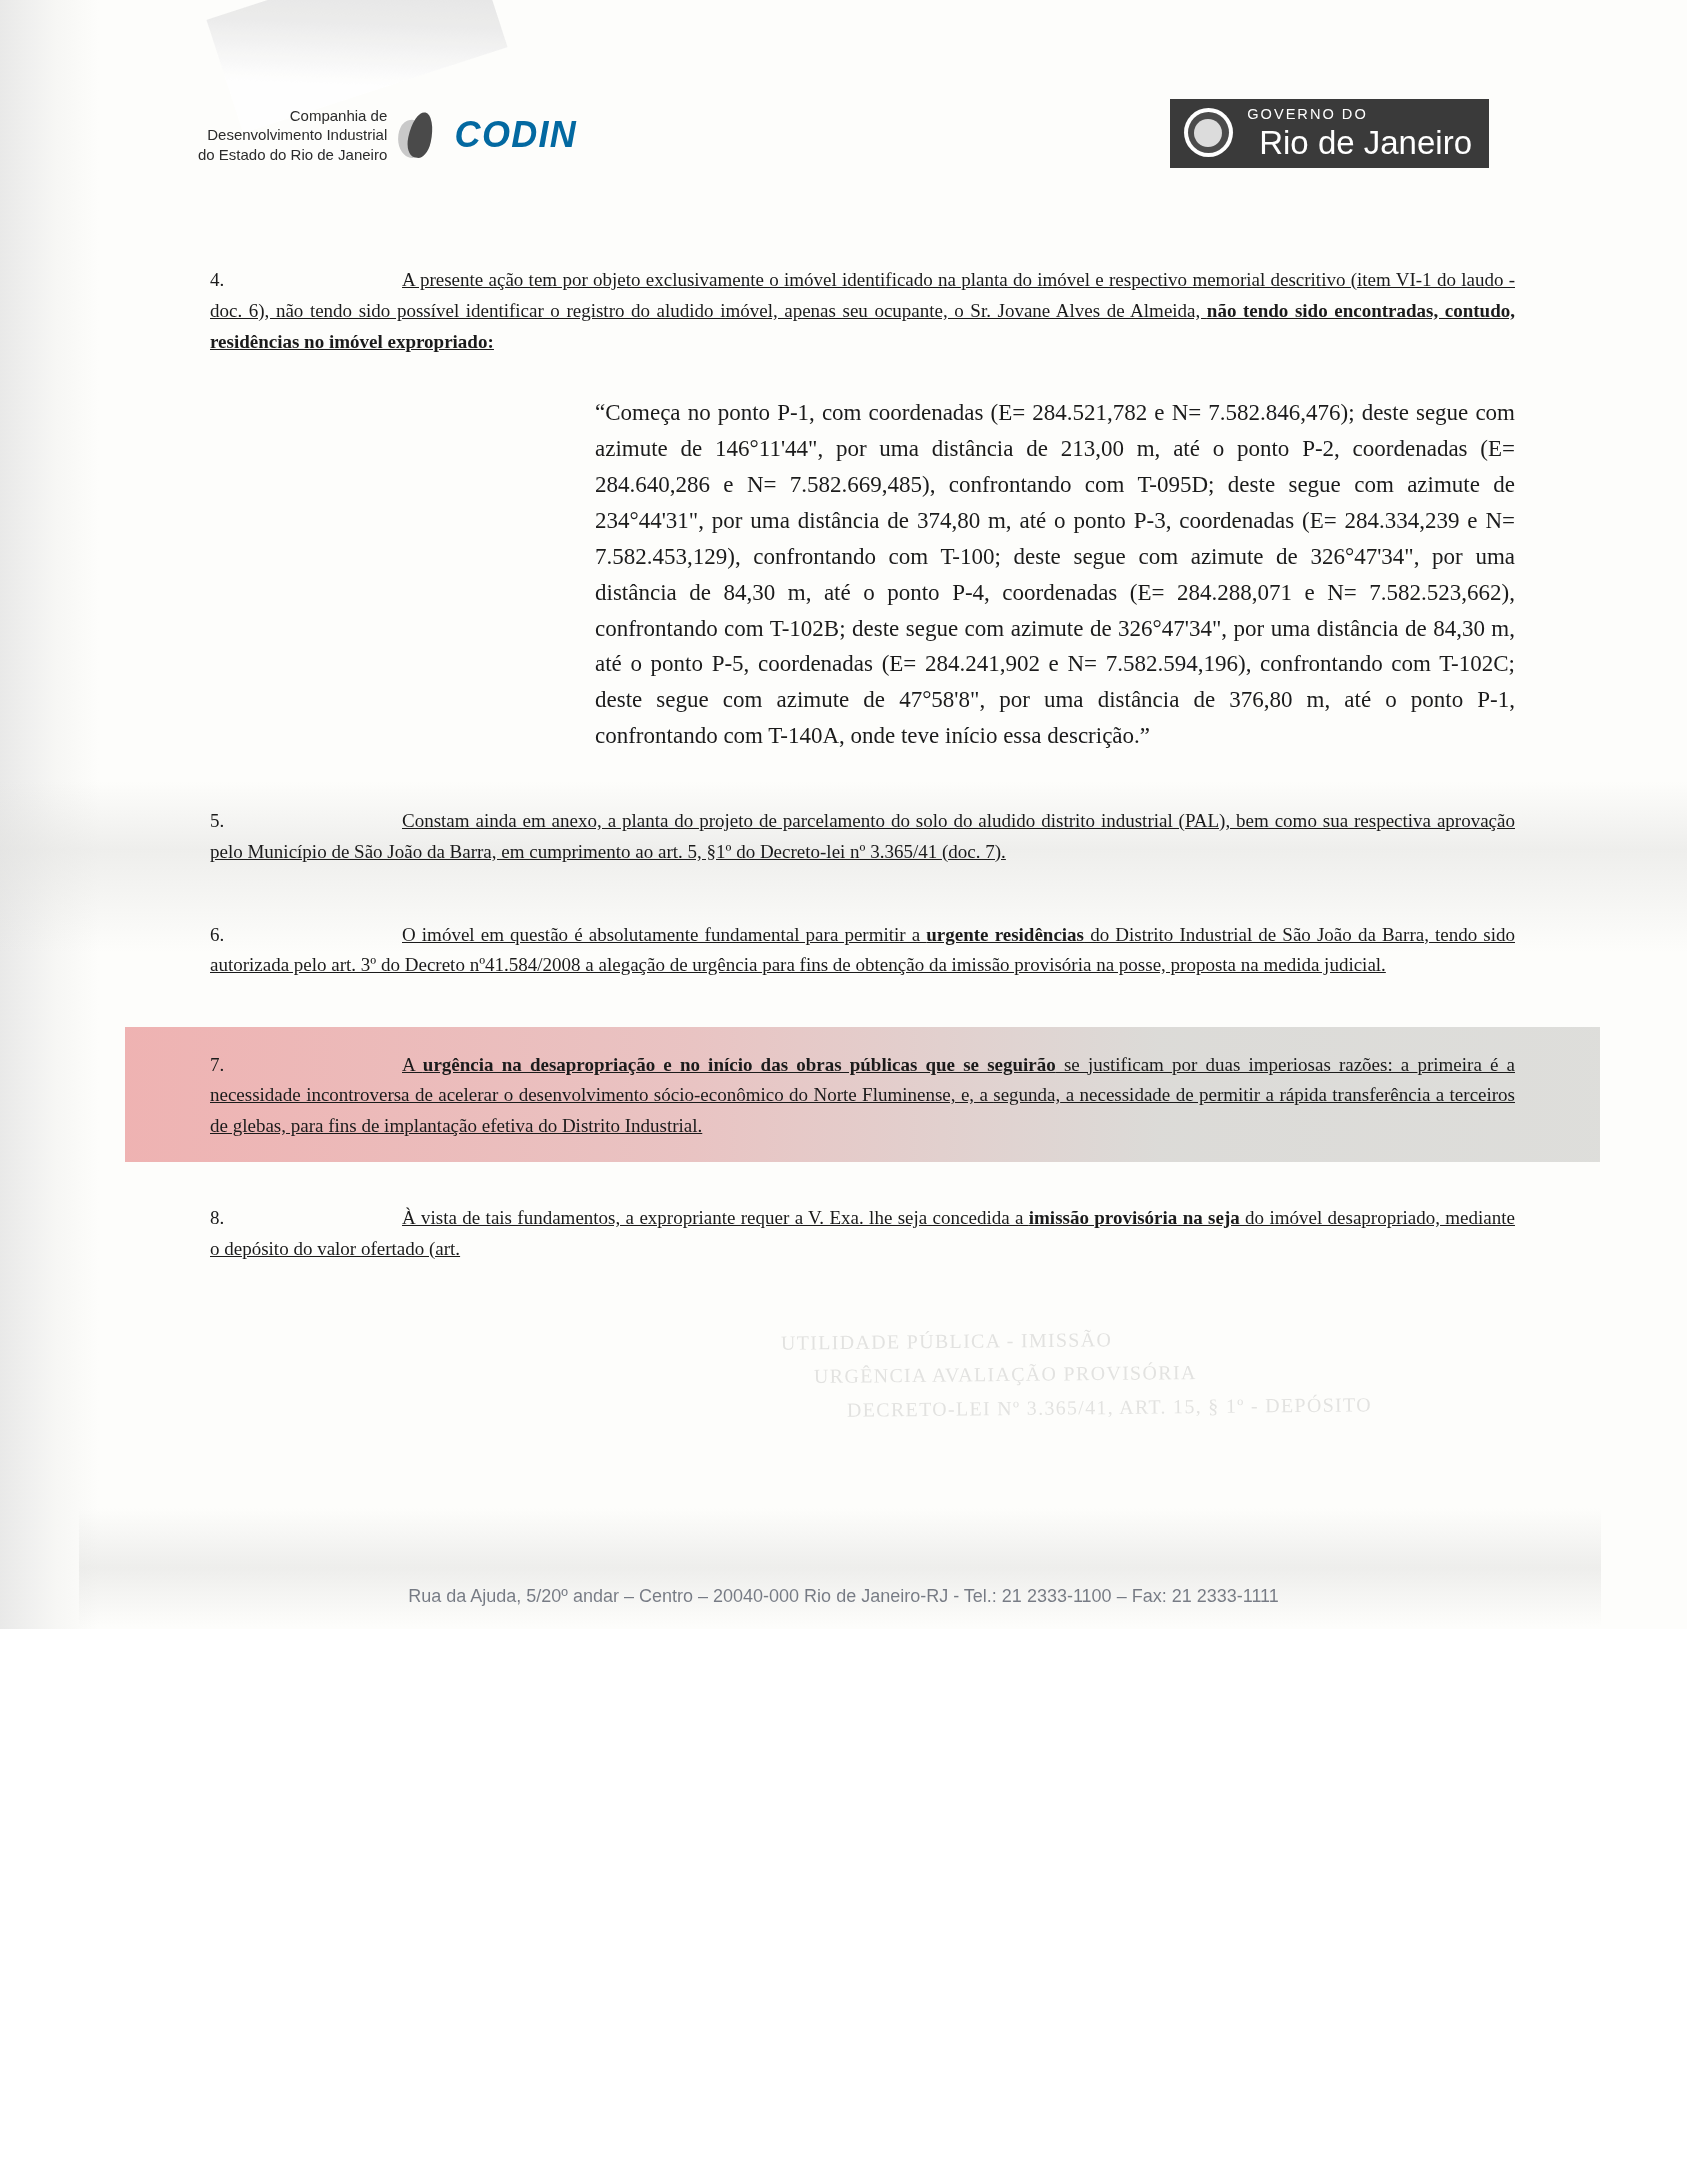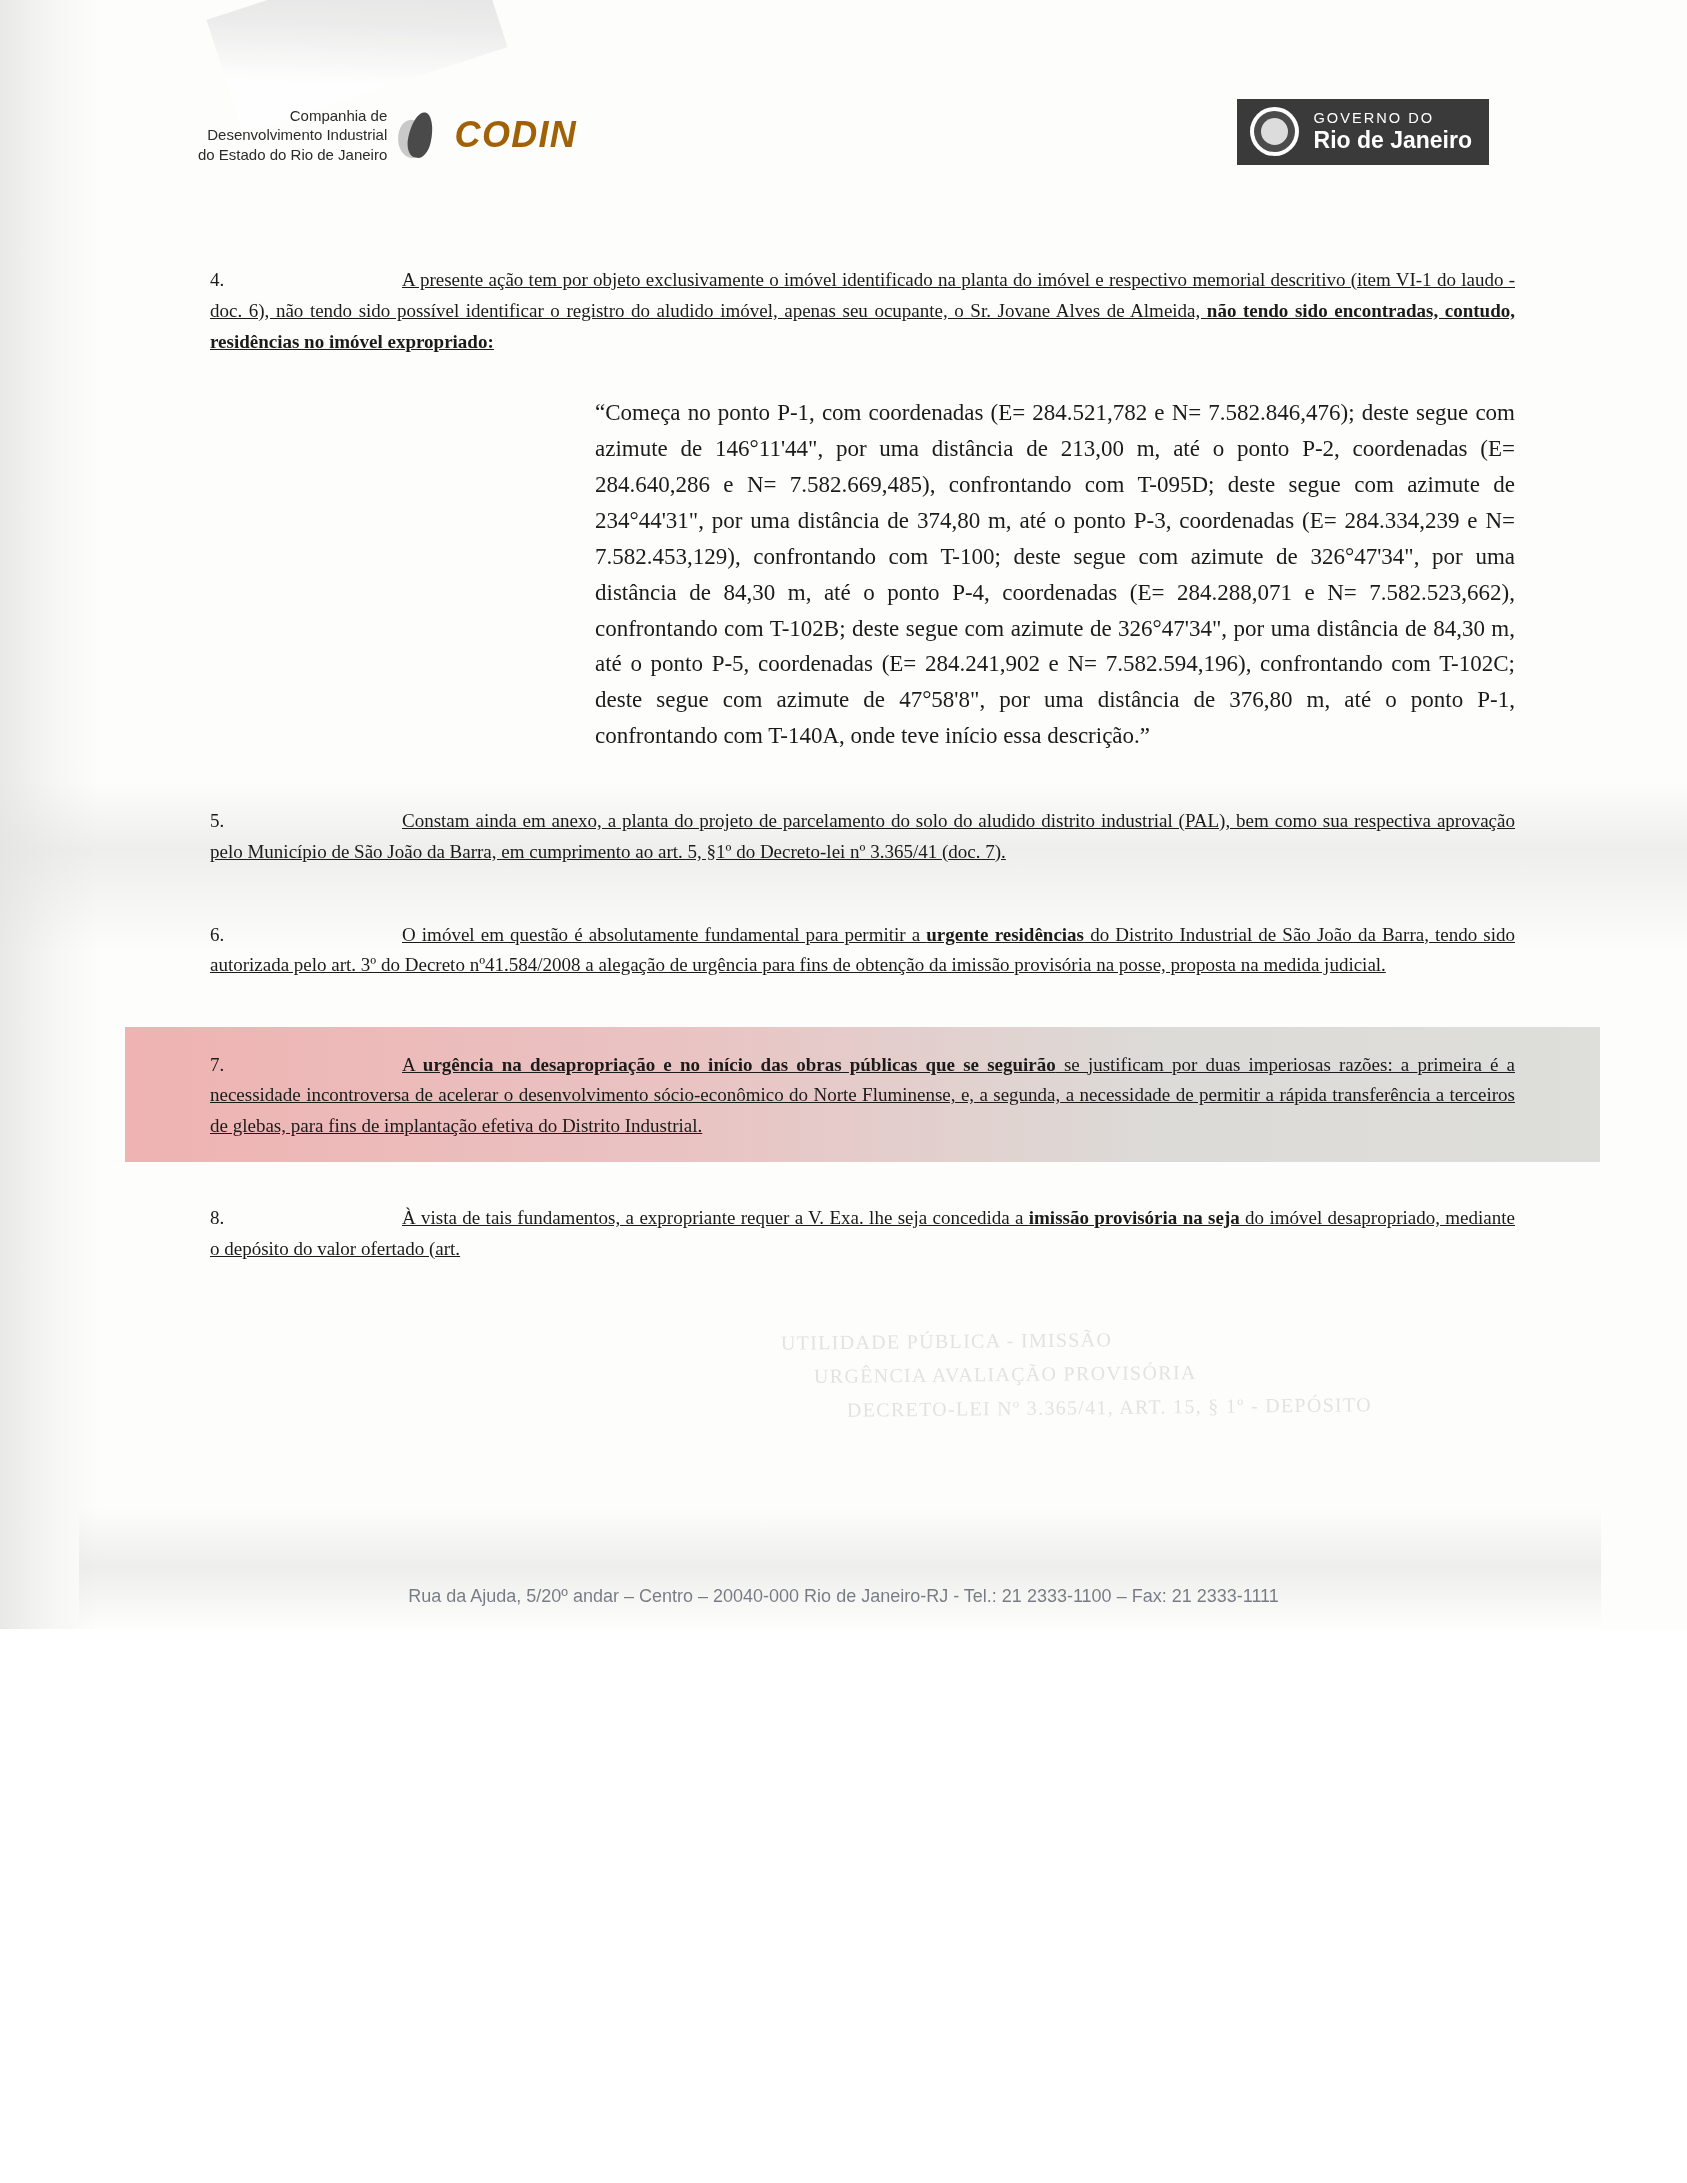--- a/index.html
+++ b/index.html
@@ -106,21 +106,21 @@
     background: #c9c9c9;
     border-radius: 55% 45% 50% 50% / 55% 45% 55% 45%;
     transform: rotate(-8deg);
   }
   .codin-word {
     font-family: "Liberation Sans", sans-serif;
     font-weight: bold;
     font-style: italic;
     font-size: 36px;
     letter-spacing: 1.3px;
-    color: #a16207;
+    color: #0369a1;
   }
 
   .gov-block {
     position: absolute;
     right: 198px;
     top: 0px;
     display: flex;
     align-items: center;
     background: #3a3a3a;
     padding: 8px 17px 9.3px 13.2px;
@@ -153,23 +153,24 @@
     font-family: "Liberation Sans", sans-serif;
     line-height: 1;
   }
   .gov-text .small {
     font-size: 14.6px;
     letter-spacing: 2px;
     display: block;
     margin-bottom: 4px;
   }
   .gov-text .big {
-    font-size: 23px;
-    font-weight: bold;
+    font-size: 33px;
+    font-weight: normal;
     display: block;
+    margin-left: 12px;
   }
 
   
   .body {
     position: absolute;
     top: 265px;
     left: 198px;
     width: 1317px;
   }
   p.para {

